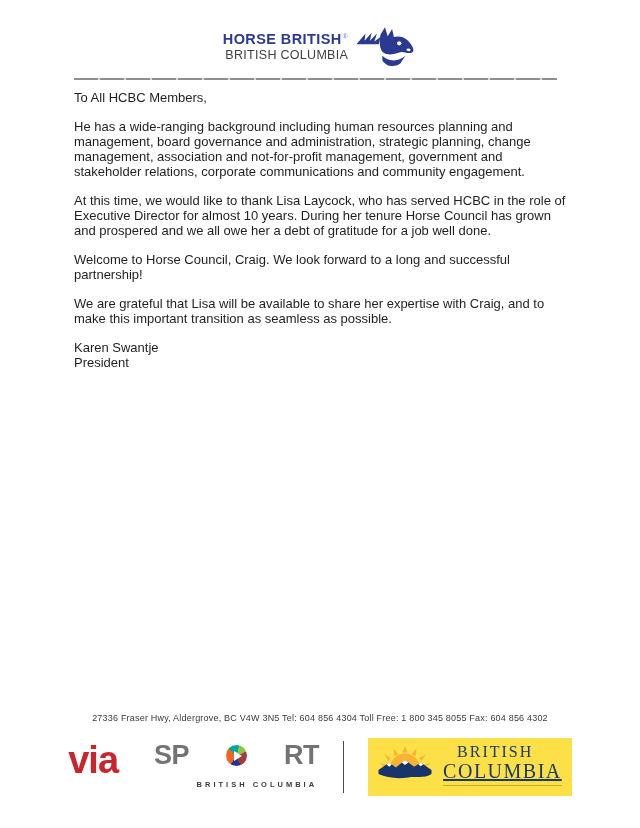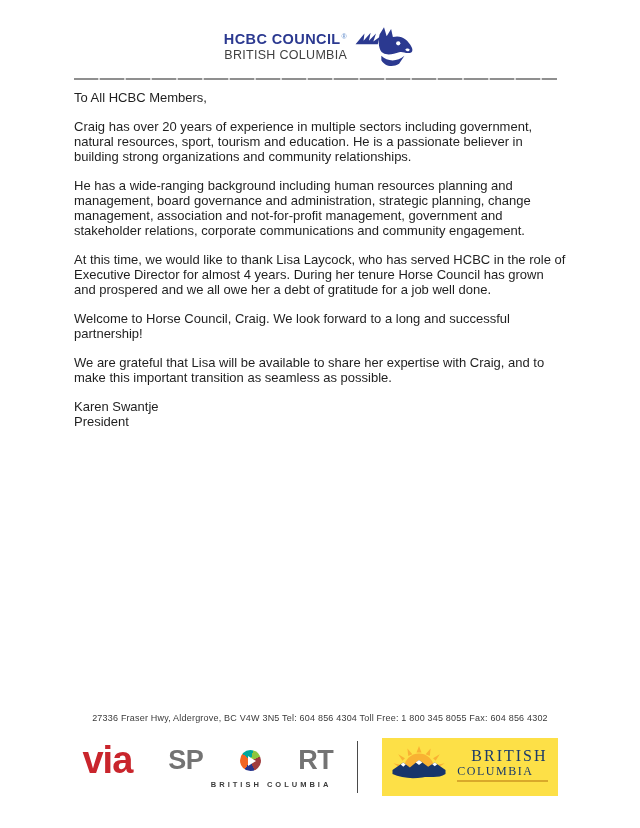--- a/index.html
+++ b/index.html
@@ -86,21 +86,21 @@
     left: 0;
     width: 100%;
     display: flex;
     justify-content: center;
     align-items: center;
     gap: 24px;
   }
 
   
   .viasport { display: flex; flex-direction: column; align-items: flex-end; }
-  .viasport-word { display: flex; align-items: center; gap: 36px; }
+  .viasport-word { display: flex; align-items: flex-start; gap: 36px; }
   .vs-via {
     font-size: 38px;
     font-weight: bold;
     color: #c9252c;
     letter-spacing: -1px;
     line-height: 0.8;
   }
   .vs-caps {
     font-size: 27px;
     font-weight: bold;
@@ -150,55 +150,54 @@
     gap: 9px;
     background: #fde047;
     padding: 6px 10px 10px 8px;
   }
   .bcgov-text {
     font-family: "Liberation Serif", serif;
     color: #1a3a6b;
     line-height: 1.05;
   }
   .bcgov-line1 { font-size: 16px; letter-spacing: 2px; margin-left: 14px; }
-  .bcgov-line2 { font-size: 12px; letter-spacing: 1.5px; }
+  .bcgov-line2 { font-size: 20px; letter-spacing: 1.5px; text-decoration: underline; }
   .bcgov-underline {
     height: 1.5px;
     background: #d9a92a;
     margin-top: 3px;
   }
 </style>
 </head>
 <body>
 
 <div class="page">
 
   <div class="header-logo">
     <div class="hc-text">
-      <div class="hc-line1"><span>HCBC COUNCIL</span><span class="hc-reg">®</span></div>
+      <div class="hc-line1"><span>HORSE BRITISH</span><span class="hc-reg">®</span></div>
       <div class="hc-line2">BRITISH COLUMBIA</div>
     </div>
     <svg class="horse-svg" width="64" height="44" viewBox="0 0 72 48">
       <g fill="#2b3990">
         <path d="M4 22 L14 10 L13 18 L21 9 L19 18 L27 10 L24 19 L31 14 L29 22 Z"></path>
         <path d="M31 11 L36 3 L39 13 L44 5 L46 14 C55 11 63 17 67 25 C69 29 68 32 63 32 C59 32 57 30 53 31 C47 33 40 35 35 32 C30 29 29 19 31 11 Z"></path>
         <path d="M33 35 C40 42 51 42 59 35 L53 44 C45 49 36 46 33 40 Z"></path>
       </g>
       <circle cx="52" cy="21" r="2.4" fill="#ffffff"></circle>
       <path d="M61 27 C64 26.5 66 28 64 29.5 C62 30.5 60 29 60 28 Z" fill="#ffffff"></path>
     </svg>
   </div>
 
   <div class="rule"></div>
 
   <div class="letter">
     <p>To All HCBC Members,</p>
-    <p>Craig has over 20 years of experience in multiple sectors including government, natural resources, sport, tourism and education. He is a passionate believer in building strong organizations and community relationships.</p>
     <p>He has a wide-ranging background including human resources planning and management, board governance and administration, strategic planning, change management, association and not-for-profit management, government and stakeholder relations, corporate communications and community engagement.</p>
-    <p>At this time, we would like to thank Lisa Laycock, who has served HCBC in the role of Executive Director for almost 4 years. During her tenure Horse Council has grown and prospered and we all owe her a debt of gratitude for a job well done.</p>
+    <p>At this time, we would like to thank Lisa Laycock, who has served HCBC in the role of Executive Director for almost 10 years. During her tenure Horse Council has grown and prospered and we all owe her a debt of gratitude for a job well done.</p>
     <p>Welcome to Horse Council, Craig. We look forward to a long and successful partnership!</p>
     <p>We are grateful that Lisa will be available to share her expertise with Craig, and to make this important transition as seamless as possible.</p>
     <div class="signature">
       <div>Karen Swantje</div>
       <div>President</div>
     </div>
   </div>
 
   <div class="footer-address">27336 Fraser Hwy, Aldergrove, BC V4W 3N5 Tel: 604 856 4304   Toll Free: 1 800 345 8055 Fax: 604 856 4302</div>
 

